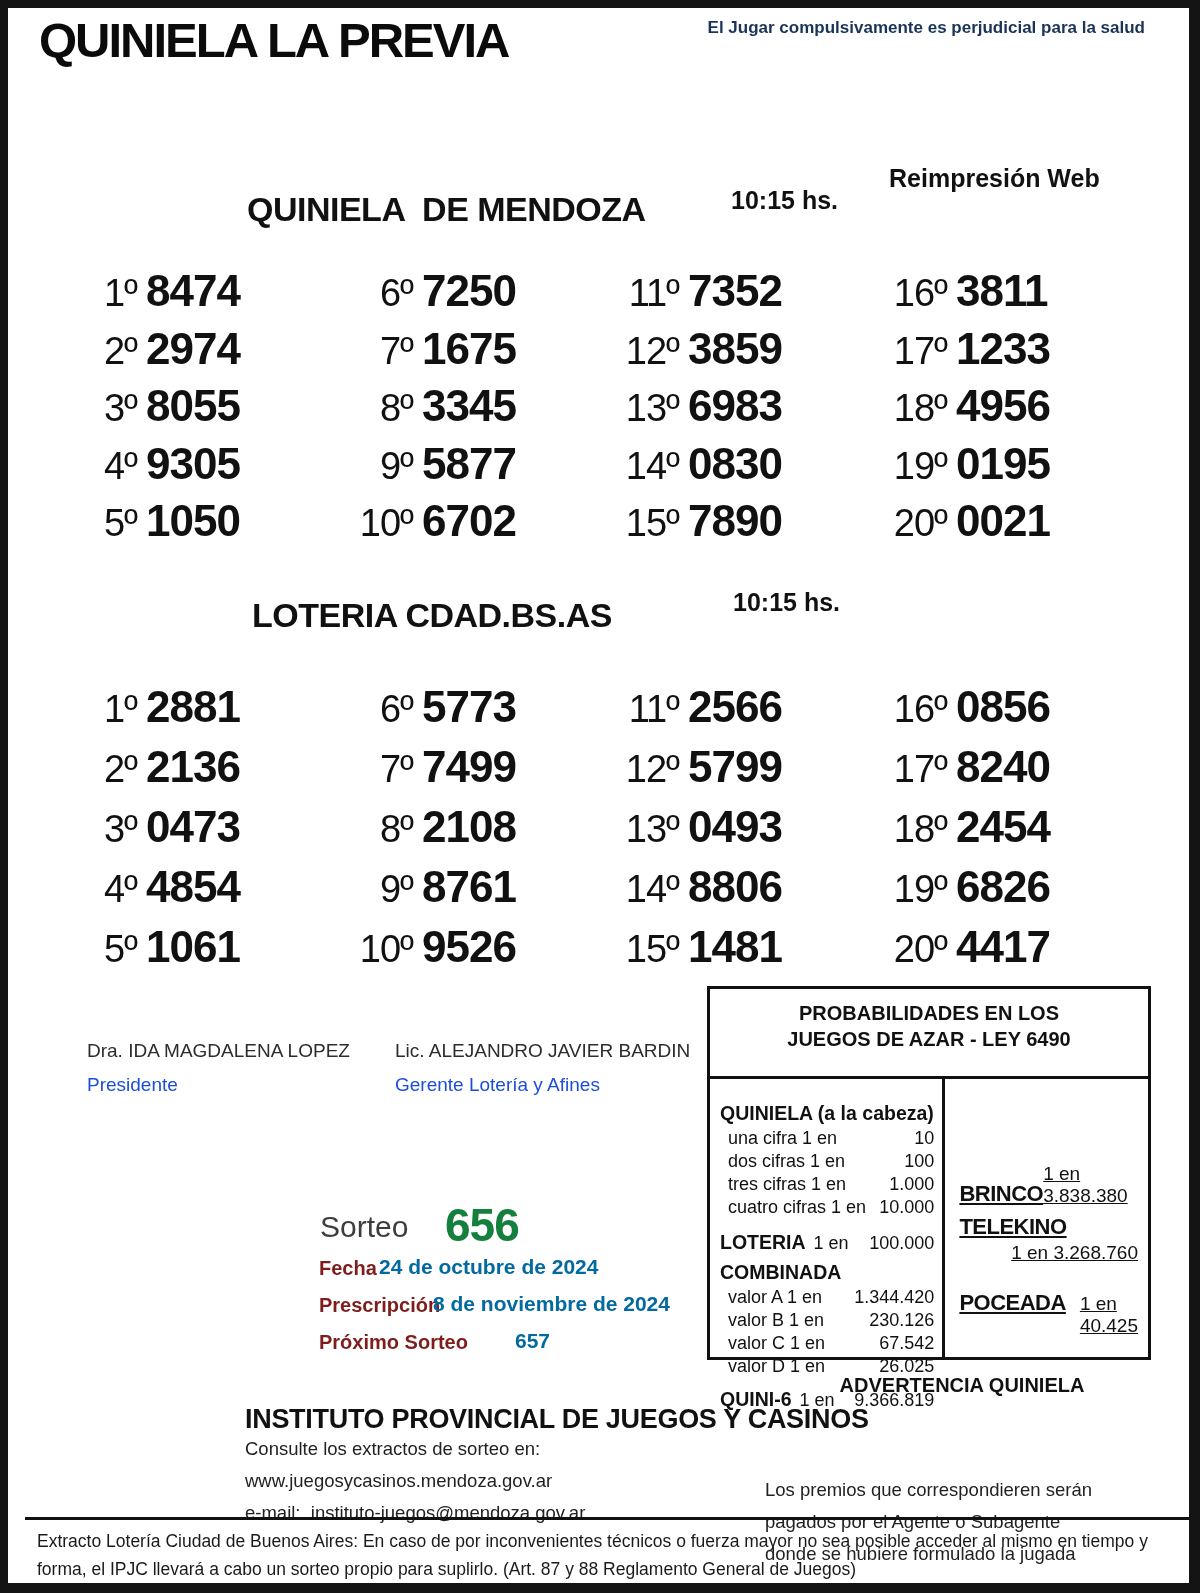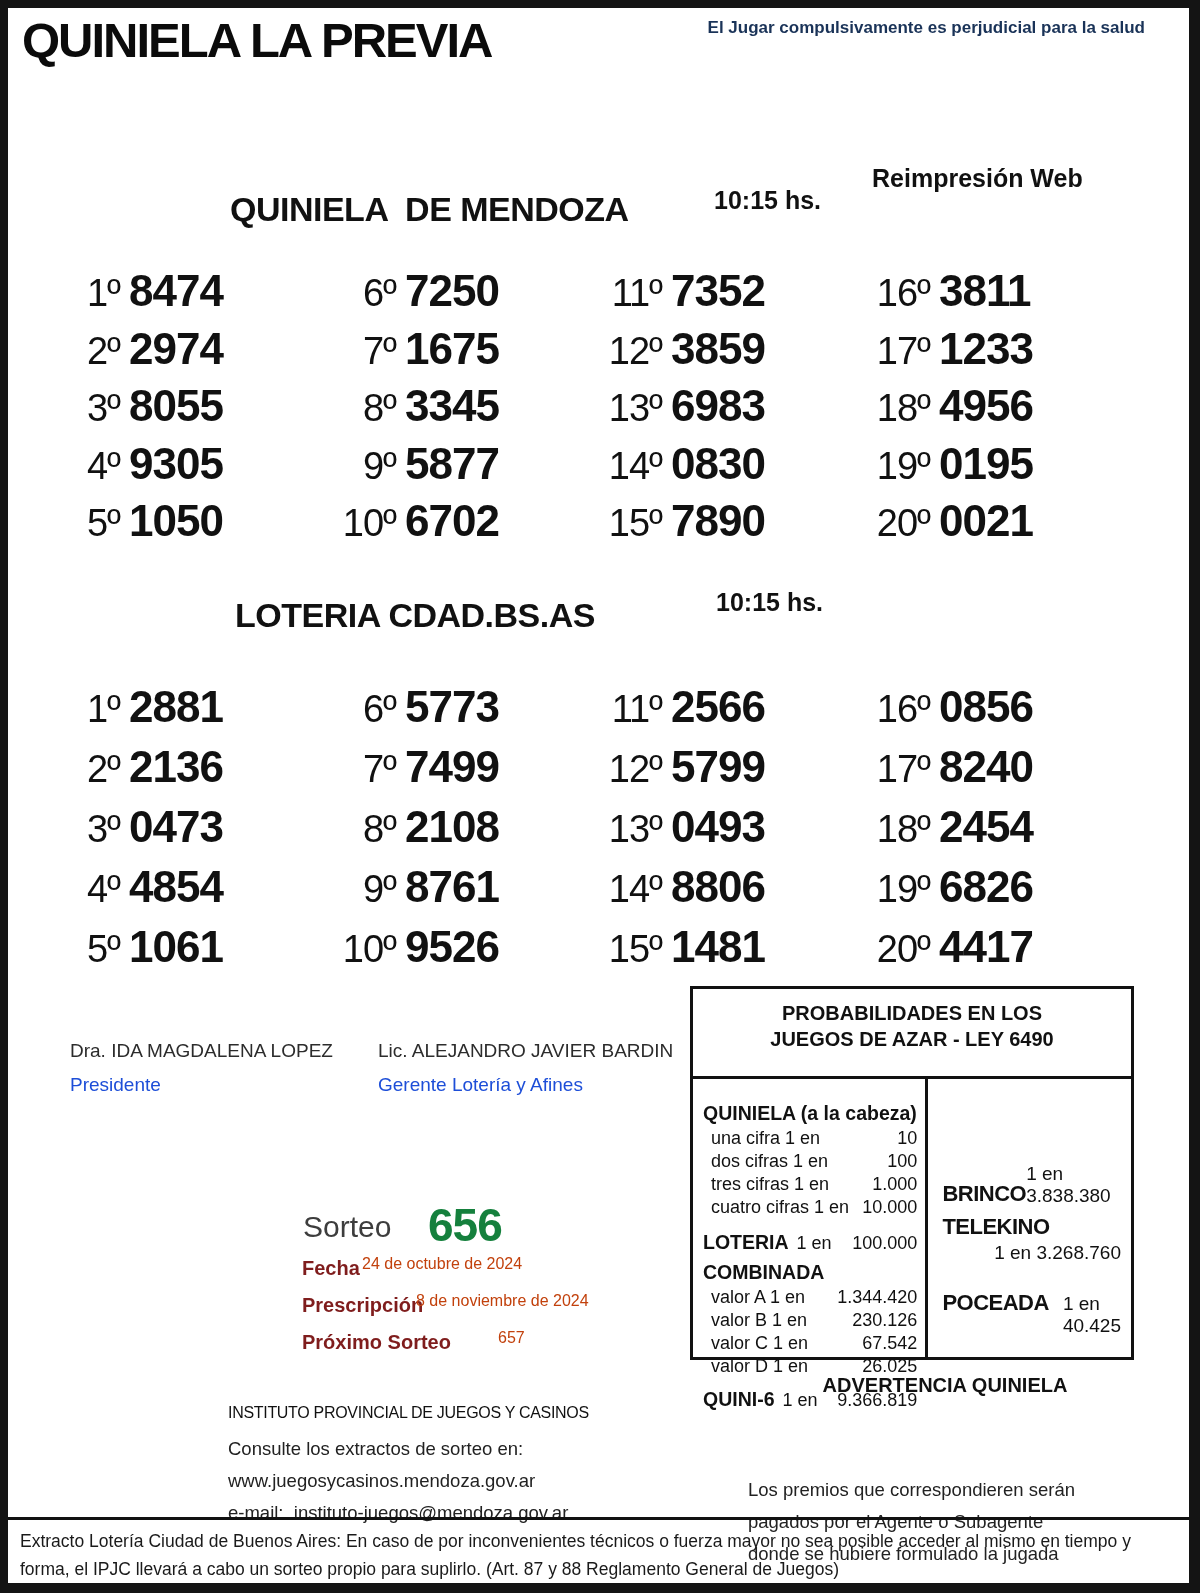--- a/index.html
+++ b/index.html
@@ -1,61 +1,61 @@
 <!DOCTYPE html>
 <html><head>
 <meta charset="utf-8">
 <style>
   html,body{margin:0;padding:0;background:#dcdcdc;}
   .page{
     position:relative;width:1200px;height:1593px;margin:0 auto;background:#ffffff;
     box-sizing:border-box;border:8px solid #141414;border-right-width:11px;border-bottom-width:10px;
     font-family:"Liberation Sans", sans-serif;color:#111;overflow:hidden;
   }
-  .abs{position:absolute;}
+  .abs{position:absolute;margin-left:17px;}
   .doc-title{left:14px;top:4px;font-size:49px;font-weight:700;letter-spacing:-2px;color:#0b0b0b;white-space:pre;}
   .warning{right:44px;top:10px;font-size:17px;font-weight:700;color:#1a3358;}
   .draw-name{font-size:34px;font-weight:700;letter-spacing:-0.5px;white-space:pre;}
   .draw-time{font-size:25px;font-weight:700;}
   .reprint{font-size:25px;font-weight:700;}
   .results-grid{display:grid;grid-template-columns:276px 266px 268px auto;width:1115px;}
   .grid-mendoza{left:36px;top:258px;grid-auto-rows:57.5px;}
   .grid-bsas{left:36px;top:674px;grid-auto-rows:60px;}
   .cell{display:flex;align-items:baseline;}
   .rank{width:76px;text-align:right;font-size:38px;font-weight:400;letter-spacing:-1px;white-space:pre;}
   .num{margin-left:9px;font-size:44px;font-weight:700;letter-spacing:-1px;}
   .sig-name{font-size:19px;color:#2c2c2c;}
   .sig-role{font-size:19px;color:#1d4ed8;}
   .sorteo-label{font-size:30px;color:#3d3d3d;}
   .sorteo-number{font-size:46px;font-weight:700;color:#15803d;letter-spacing:-1px;}
   .meta-label{font-size:20px;font-weight:700;color:#7f1d1d;}
-  .meta-value{font-size:16px;font-weight:400;color:#c2410c;}
+  .meta-value{font-size:21px;font-weight:700;color:#0369a1;}
   .prob-box{left:682px;top:978px;width:444px;height:374px;border:3px solid #111;box-sizing:border-box;display:flex;flex-direction:column;}
   .prob-head{border-bottom:3px solid #111;text-align:center;padding:11px 4px 24px 4px;font-size:20px;font-weight:700;line-height:26px;}
   .prob-body{flex:1;display:flex;min-height:0;}
   .prob-left{width:238px;border-right:3px solid #111;box-sizing:border-box;padding:19px 8px 4px 10px;}
-  .prob-right{flex:1;padding:0 10px 0 14px;}
+  .prob-right{flex:1;padding:0 10px 0 14px;text-decoration:underline;}
   .psec{font-size:19.5px;font-weight:700;margin:4px 0 2px 0;}
   .prow{display:flex;align-items:baseline;font-size:18px;line-height:23px;padding-left:8px;}
   .prow .pval{margin-left:auto;text-align:right;}
   .prow-flat{padding-left:0;}
   .prow .pbold{font-weight:700;font-size:19.5px;margin-right:8px;}
   .prow .pmid{font-size:18px;}
   .mt10{margin-top:10px;}
   .mt6{margin-top:6px;}
   .mt12{margin-top:12px;}
   .rrow{display:flex;align-items:flex-end;justify-content:space-between;}
   .rlabel{font-size:22px;font-weight:700;letter-spacing:-0.5px;}
   .rval{font-size:19px;}
   .rrow-first{margin-top:84px;}
   .rrow-gap{margin-top:7px;}
   .rval-block{text-align:right;font-size:19px;margin-top:2px;}
   .poceada{margin-top:26px;display:flex;align-items:baseline;}
   .poceada .rval{margin-left:14px;}
-  .inst-name{font-size:16px;font-weight:400;letter-spacing:-0.3px;}
+  .inst-name{font-size:27px;font-weight:700;letter-spacing:-0.3px;}
   .inst-line{font-size:18.5px;color:#222;white-space:pre;}
   .adv-title{width:410px;text-align:center;font-size:20px;font-weight:700;}
   .adv-line{font-size:18.5px;color:#222;line-height:32px;}
   .adv-last{margin-top:6px;}
   .footer-divider{left:0;right:0;top:1509px;height:3px;background:#111;}
   .footer-note{left:12px;top:1519px;width:1150px;font-size:17.5px;line-height:28px;color:#1a1a1a;}
 </style>
 </head>
 <body>
 

